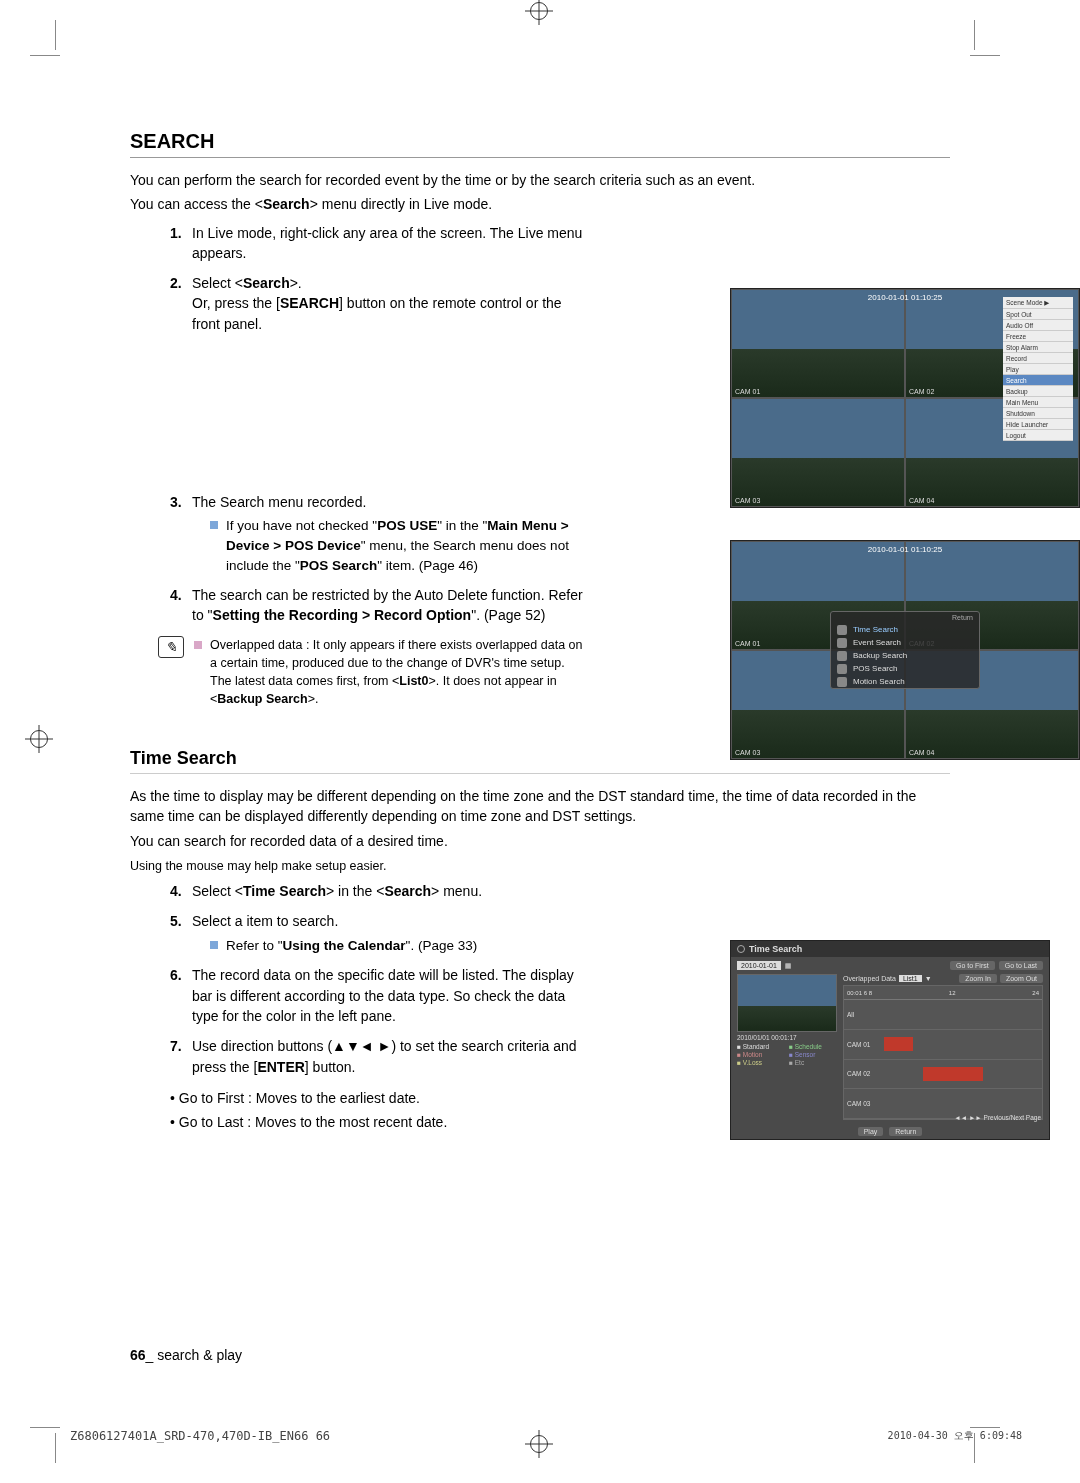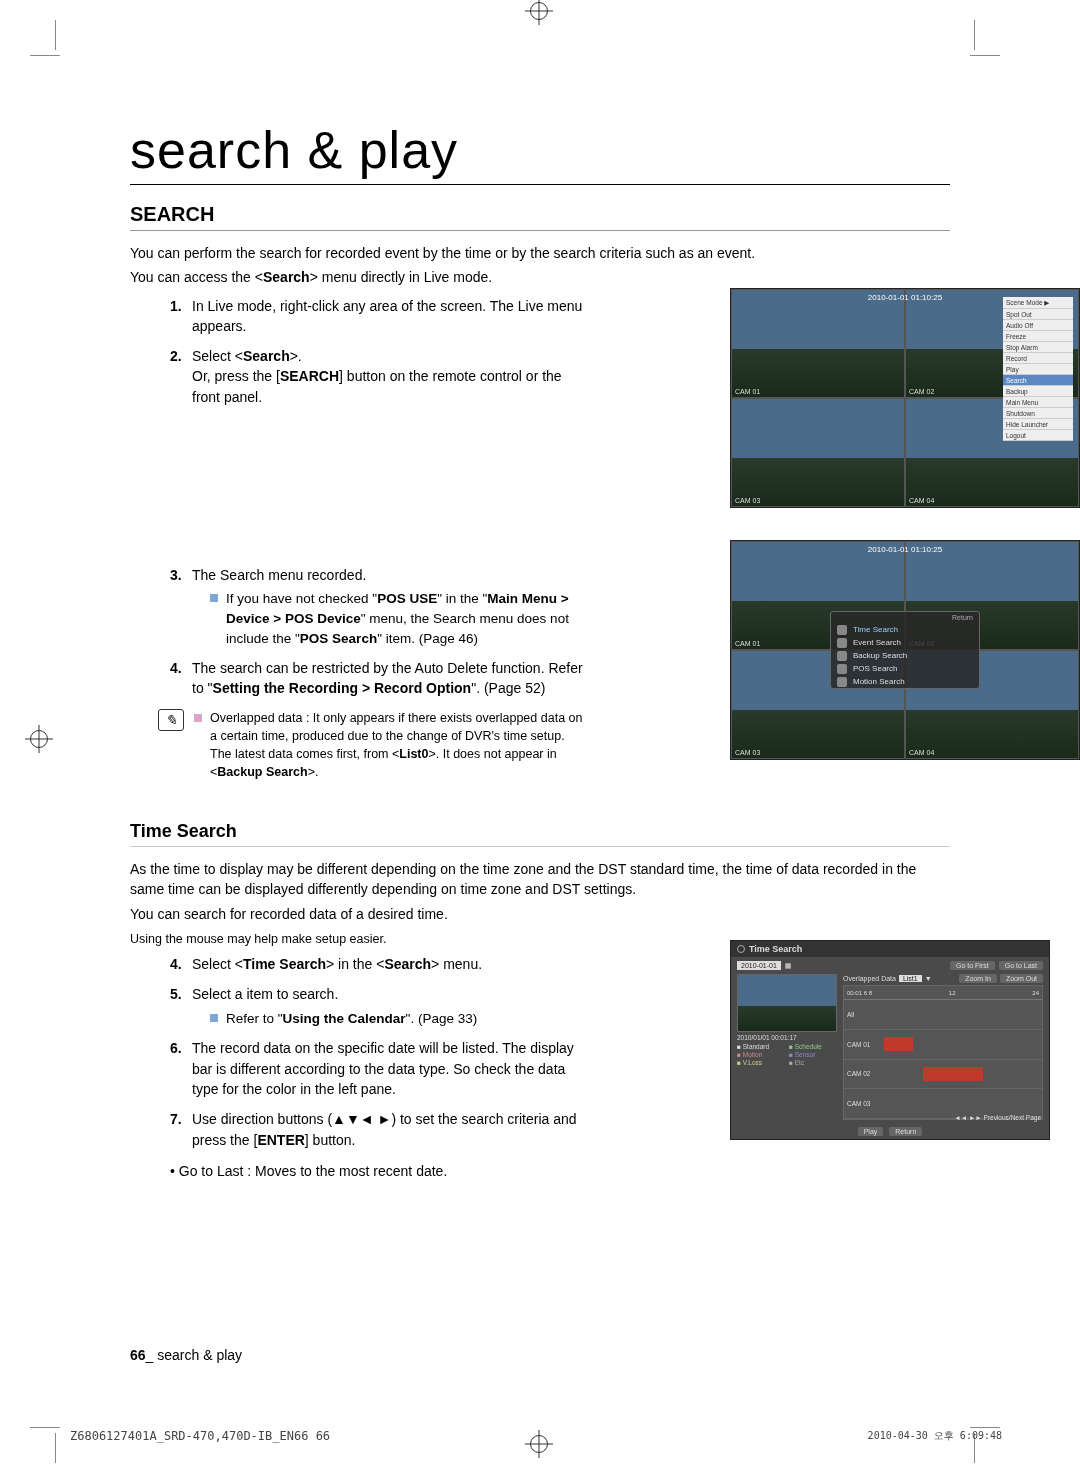--- a/index.html
+++ b/index.html
@@ -143,21 +143,21 @@
 
   .footer {
     position: absolute; left: 130px; bottom: 120px;
     font-size: 14px;
   }
   .footer b { font-weight: bold; }
   .print-left {
     position: absolute; left: 70px; bottom: 40px; font-size: 12px; color: #444; font-family: monospace;
   }
   .print-right {
-    position: absolute; right: 78px; bottom: 40px; font-size: 10px; color: #444; font-family: monospace;
+    position: absolute; right: 58px; bottom: 40px; font-size: 10px; color: #444; font-family: monospace;
   }
   .reg-mark {
     position: absolute; width: 18px; height: 18px; border: 1px solid #333; border-radius: 50%;
   }
   .reg-mark::before, .reg-mark::after {
     content: ""; position: absolute; background: #333;
   }
   .reg-mark::before { left: 50%; top: -6px; bottom: -6px; width: 1px; transform: translateX(-50%); }
   .reg-mark::after { top: 50%; left: -6px; right: -6px; height: 1px; transform: translateY(-50%); }
   .reg-top { left: 530px; top: 2px; }
@@ -184,21 +184,20 @@
 <div class="tick-bl"></div>
 <div class="tick-bl2"></div>
 <div class="tick-br"></div>
 <div class="tick-br2"></div>
 <div class="reg-mark reg-top"></div>
 <div class="reg-mark reg-bot"></div>
 <div class="reg-mark reg-left"></div>
 <div class="reg-mark reg-right"></div>
 
 <div class="page">
-  <div class="title">search &amp; play</div>
   <div class="h2">SEARCH</div>
 
   <p class="para">You can perform the search for recorded event by the time or by the search criteria such as an event.</p>
   <p class="para">
     <span>You can access the &lt;</span><b>Search</b><span>&gt; menu directly in Live mode.</span>
   </p>
 
   <div class="list">
     <div class="item">
       <div class="num">1.</div>
@@ -274,20 +273,21 @@
     </div>
     <div class="item">
       <div class="num">7.</div>
       <div class="body">
         <span>Use direction buttons (▲▼◄ ►) to set the search criteria and press the [</span><b>ENTER</b><span>] button.</span>
       </div>
     </div>
   </div>
 
   <div class="bullets">
+    <div>Go to First : Moves to the earliest date.</div>
     <div>Go to Last : Moves to the most recent date.</div>
   </div>
 
   <div class="shot shot1">
     <div class="ts-top">2010-01-01 01:10:25</div>
     <div class="cam-grid">
       <div class="cam">
           <span class="cam-label">CAM 01</span>
         </div>
       <div class="cam">

